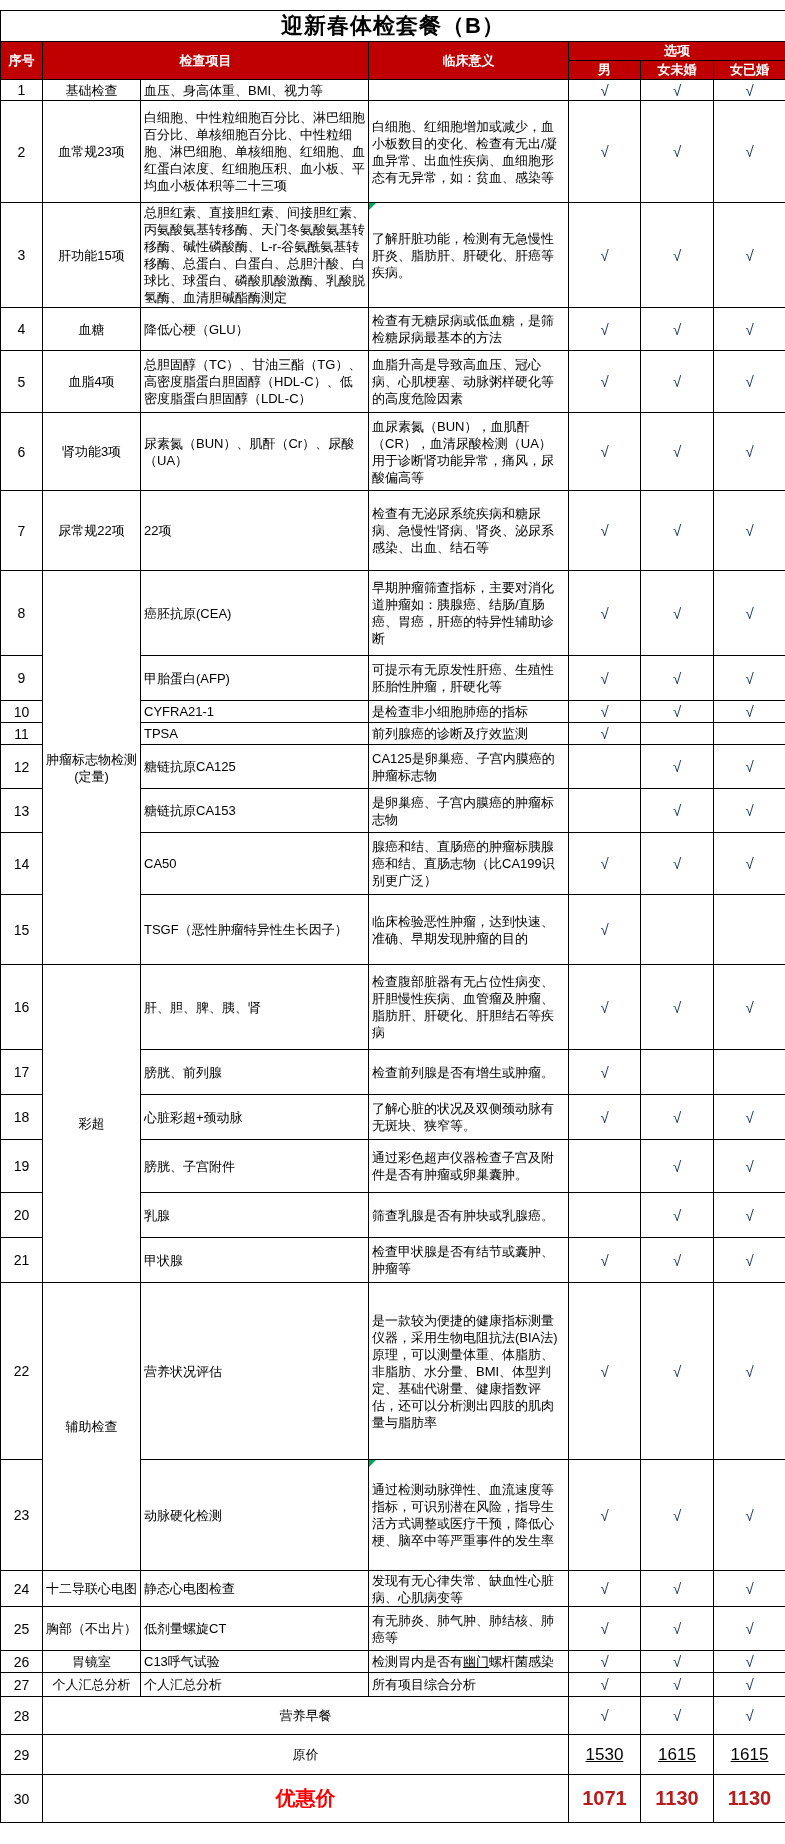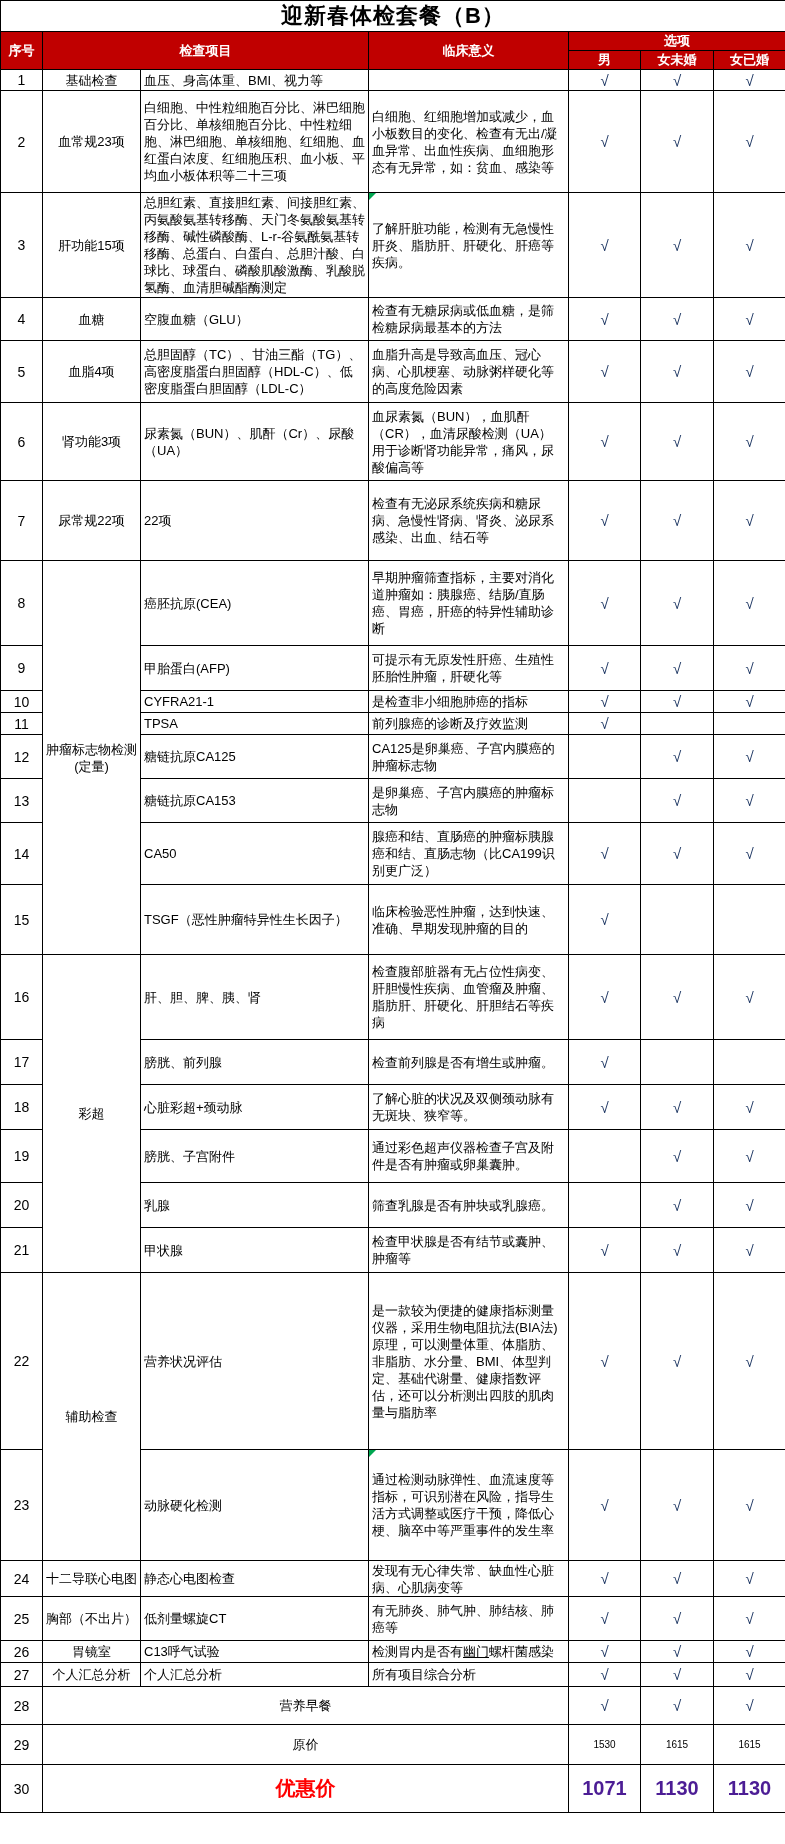--- a/index.html
+++ b/index.html
@@ -1,31 +1,31 @@
 <!DOCTYPE html>
 <html><head>
 <meta charset="utf-8">
 <style>
   html,body { margin:0; padding:0; background:#ffffff; }
   body { width:785px; font-family:"Liberation Sans","DejaVu Sans",sans-serif; color:#000; }
-  table { border-collapse:collapse; table-layout:fixed; width:785px; }
+  table { border-collapse:collapse; table-layout:fixed; width:785px;margin-top:10px; }
   td { border:1px solid #000; padding:0; vertical-align:middle; overflow:hidden; }
   .title-cell { font-size:22px; font-weight:bold; text-align:center; height:29px; letter-spacing:1px; }
   .hdr { background:#C00000; color:#fff; font-weight:bold; font-size:13px; text-align:center; }
   .hdr-opt { height:16px; }
   .hdr-sub { height:17px; }
   .c-num { text-align:center; font-size:14px; }
   .c-group { text-align:center; font-size:13px; padding:0 2px; line-height:17px; }
   .c-item { font-size:13px; padding:1px 3px; line-height:17px; }
   .c-clin { font-size:13px; padding:1px 3px; line-height:17px; position:relative; }
   .c-check { text-align:center; font-size:15px; color:#1F3864; }
   .c-merged { text-align:center; font-size:13px; }
   .c-merged.deal { color:#FF0000; font-weight:bold; font-size:20px;text-align:center; }
-  .c-price { text-align:center; font-size:10px; }
-  .c-deal { text-align:center; font-size:20px; font-weight:bold; color:#4c1d95; }
+  .c-price { text-align:center; font-size:17px;text-decoration:underline; }
+  .c-deal { text-align:center; font-size:20px; font-weight:bold; color:#b91c1c; }
   .flag-tri { position:absolute; top:0; left:0; width:0; height:0;
               border-top:7px solid #00A650; border-right:7px solid transparent; }
   .clip-wrap { max-height:33px; overflow:hidden; }
   .u-term { text-decoration:underline; }
 </style>
 </head>
 <body>
 
 <table>
   <colgroup>
@@ -84,21 +84,21 @@
           <div>了解肝脏功能，检测有无急慢性肝炎、脂肪肝、肝硬化、肝癌等疾病。</div>
           <span class="flag-tri"></span>
         </td>
         <td class="c-check">√</td>
         <td class="c-check">√</td>
         <td class="c-check">√</td>
       </tr>
       <tr style="height: 43px;">
         <td class="c-num">4</td>
         <td class="c-group" rowspan="1">血糖</td>
-        <td class="c-item">空腹血糖（GLU）</td>
+        <td class="c-item">降低心梗（GLU）</td>
         <td class="c-clin">
           <div>检查有无糖尿病或低血糖，是筛检糖尿病最基本的方法</div>
         </td>
         <td class="c-check">√</td>
         <td class="c-check">√</td>
         <td class="c-check">√</td>
       </tr>
       <tr style="height: 62px;">
         <td class="c-num">5</td>
         <td class="c-group" rowspan="1">血脂4项</td>

